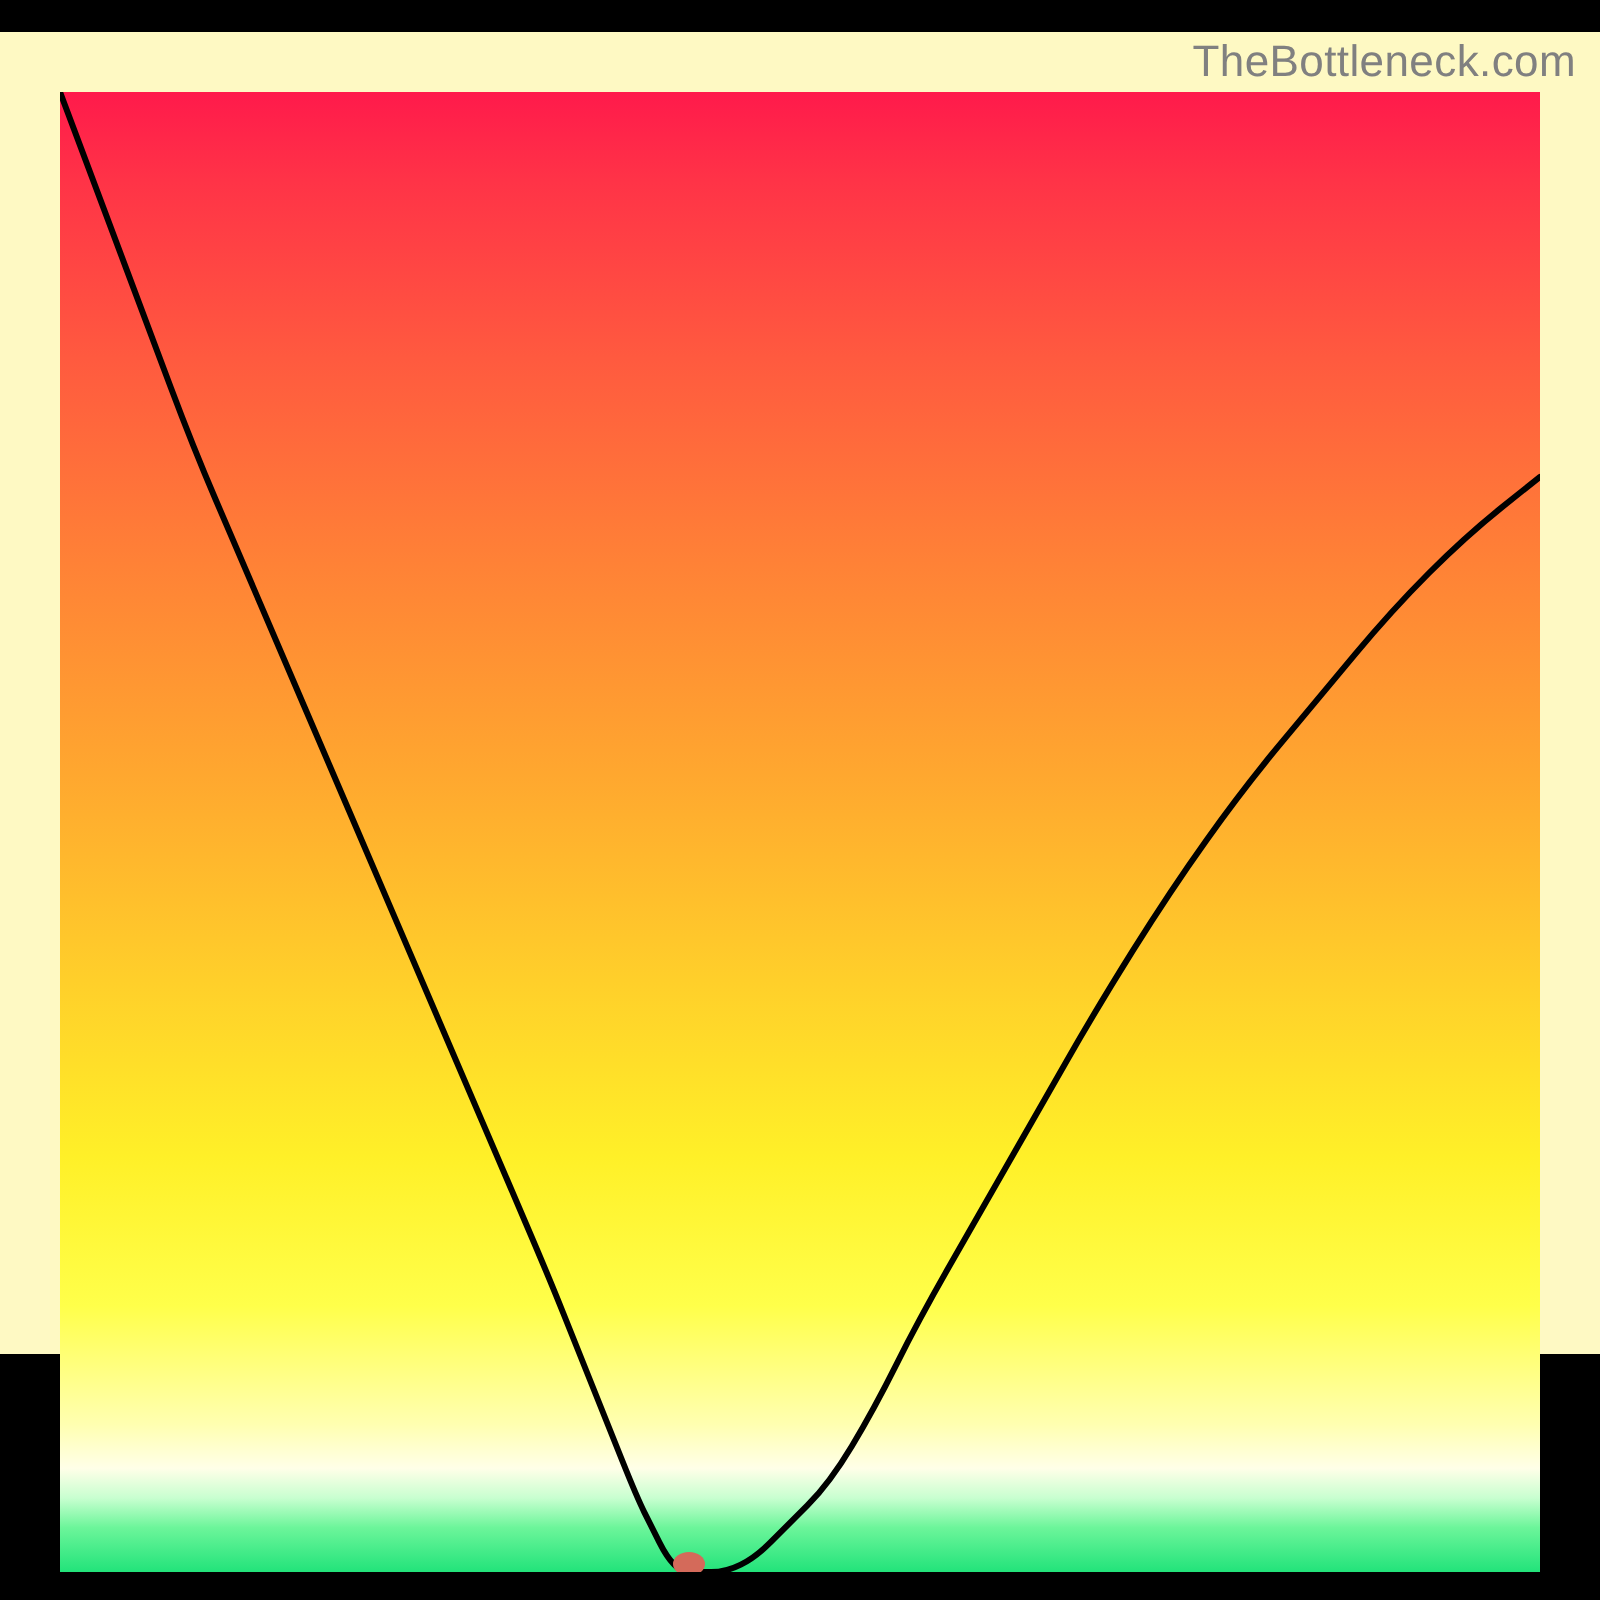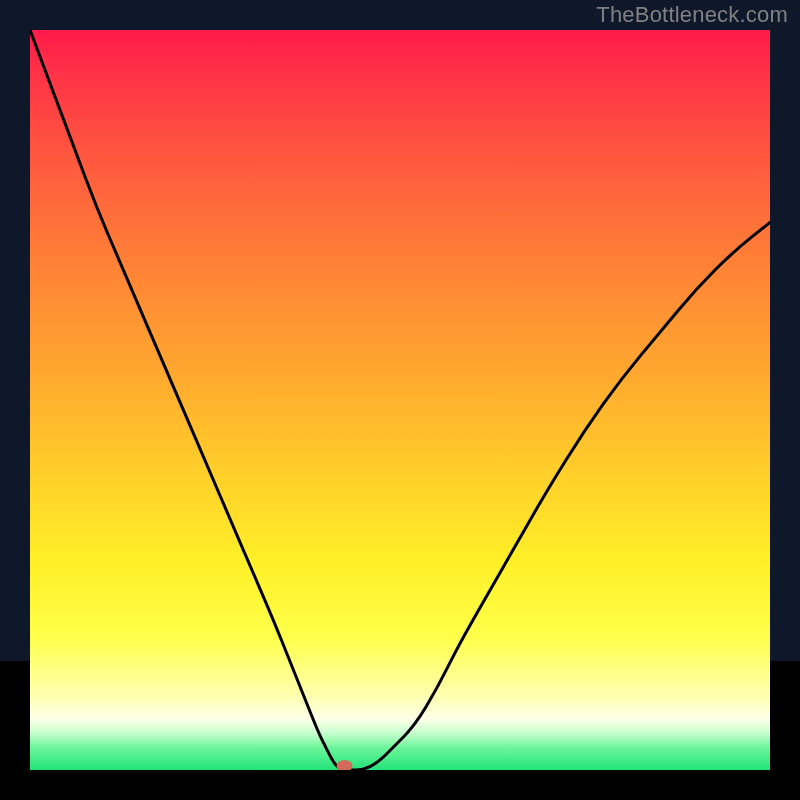--- a/index.html
+++ b/index.html
@@ -7,24 +7,24 @@
     padding: 0;
     width: 800px;
     height: 800px;
     overflow: hidden;
     background: #000;
     font-family: Arial, Helvetica, sans-serif;
   }
   .frame {
     position: absolute;
     left: 0;
-    top: 0;
+    top: 16px;
     width: 800px;
     height: 661px;
-    background: #0f172a;
+    background: #fef9c3;
   }
   .plot {
     position: absolute;
     left: 30px;
     top: 30px;
     width: 740px;
     height: 740px;
     overflow: hidden;
   }
   .gradient {

